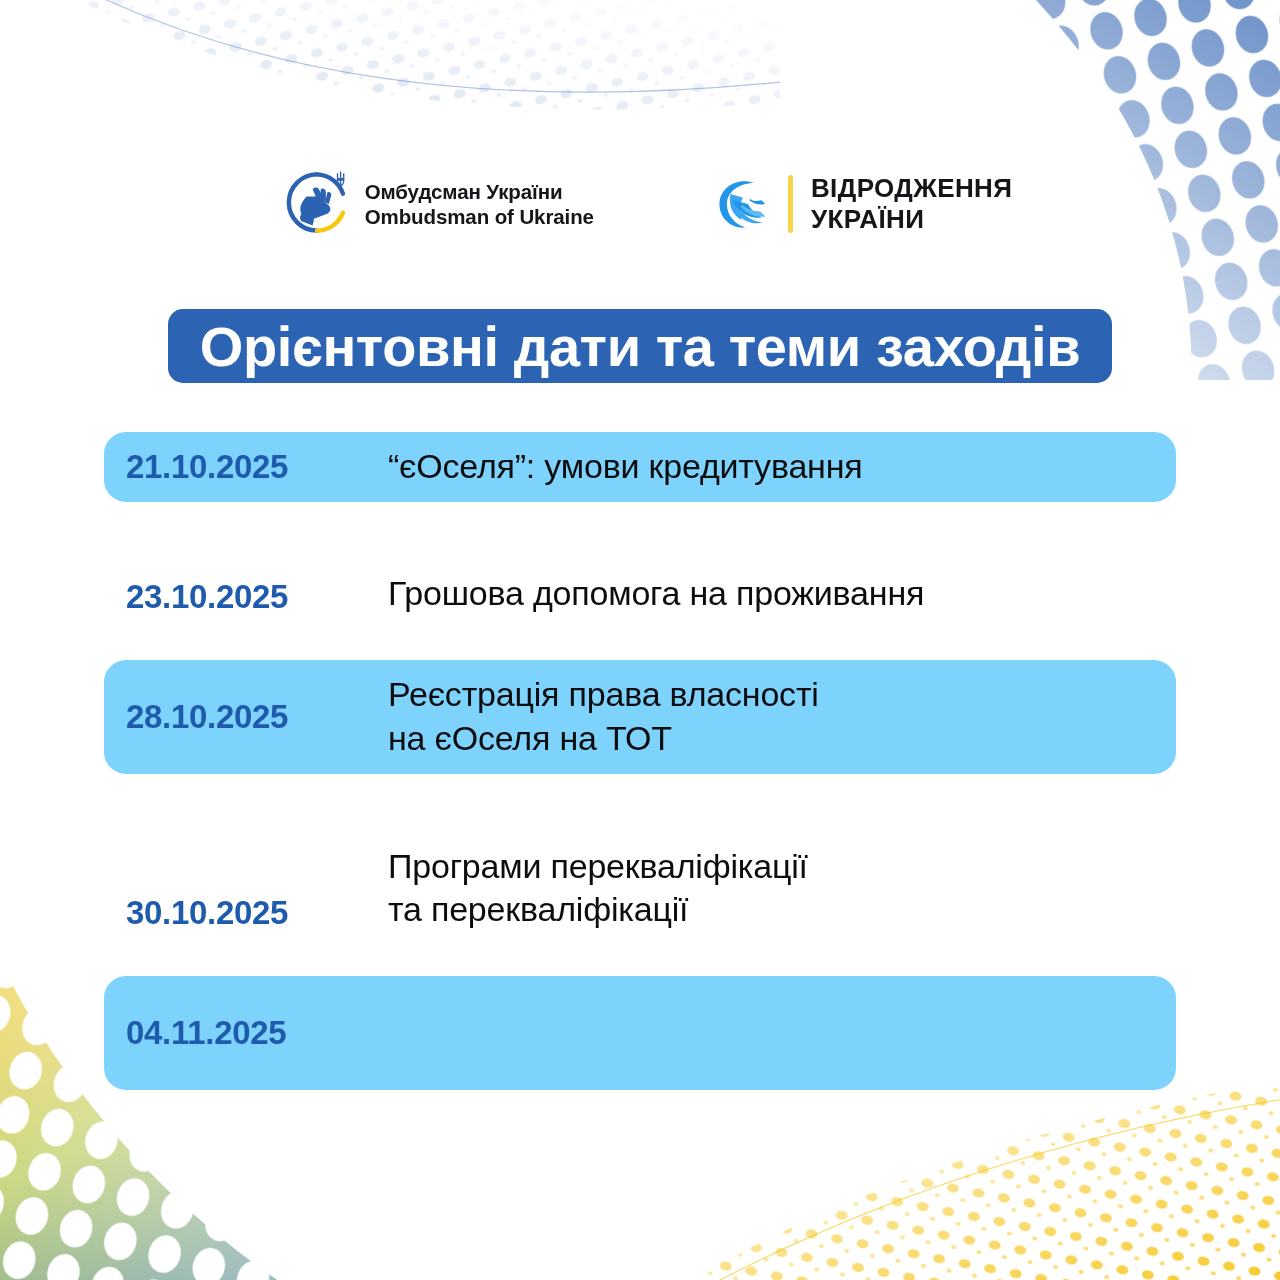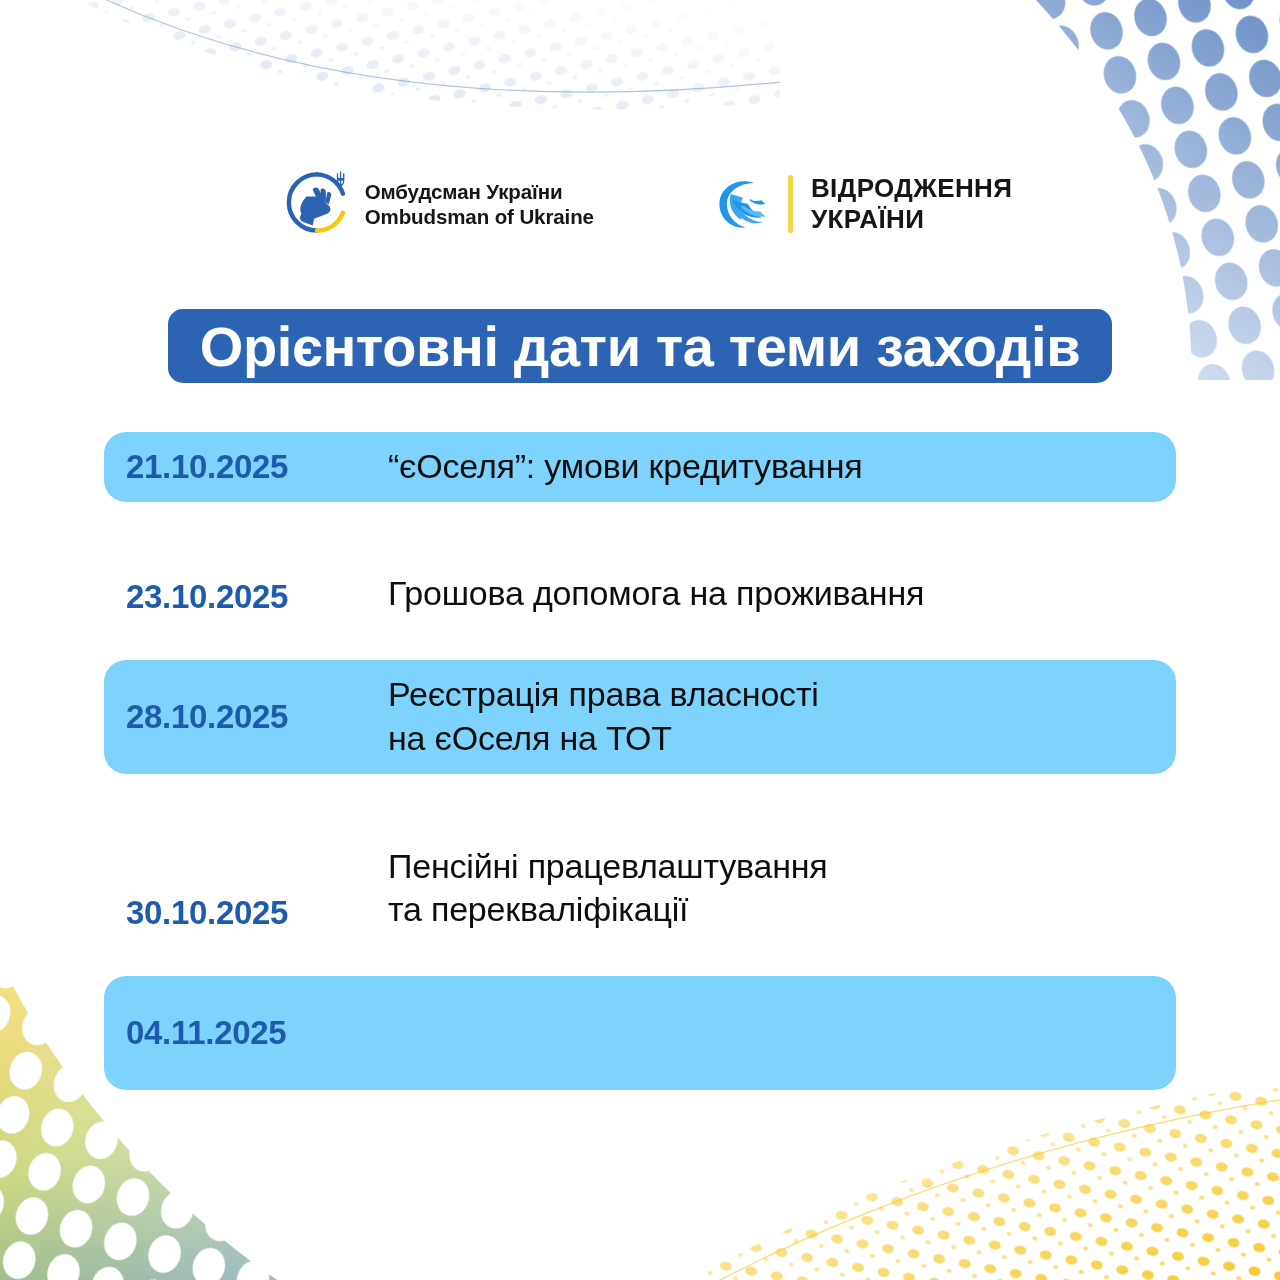--- a/index.html
+++ b/index.html
@@ -326,21 +326,21 @@
         <span>Реєстрація права власності</span>
         <span class="l2">на єОселя на ТОТ</span>
       </span>
     </div>
 
     <div class="gap-sm"></div>
 
     <div class="sched-row plain h2line">
       <span class="sched-date">30.10.2025</span>
       <span class="sched-topic">
-        <span>Пенсійні працевлаштування</span>
+        <span>Програми перекваліфікації</span>
         <span class="l2">та перекваліфікації</span>
       </span>
     </div>
 
     <div class="gap-sm"></div>
 
     <div class="sched-row shaded h2line">
       <span class="sched-date">04.11.2025</span>
     </div>
 

